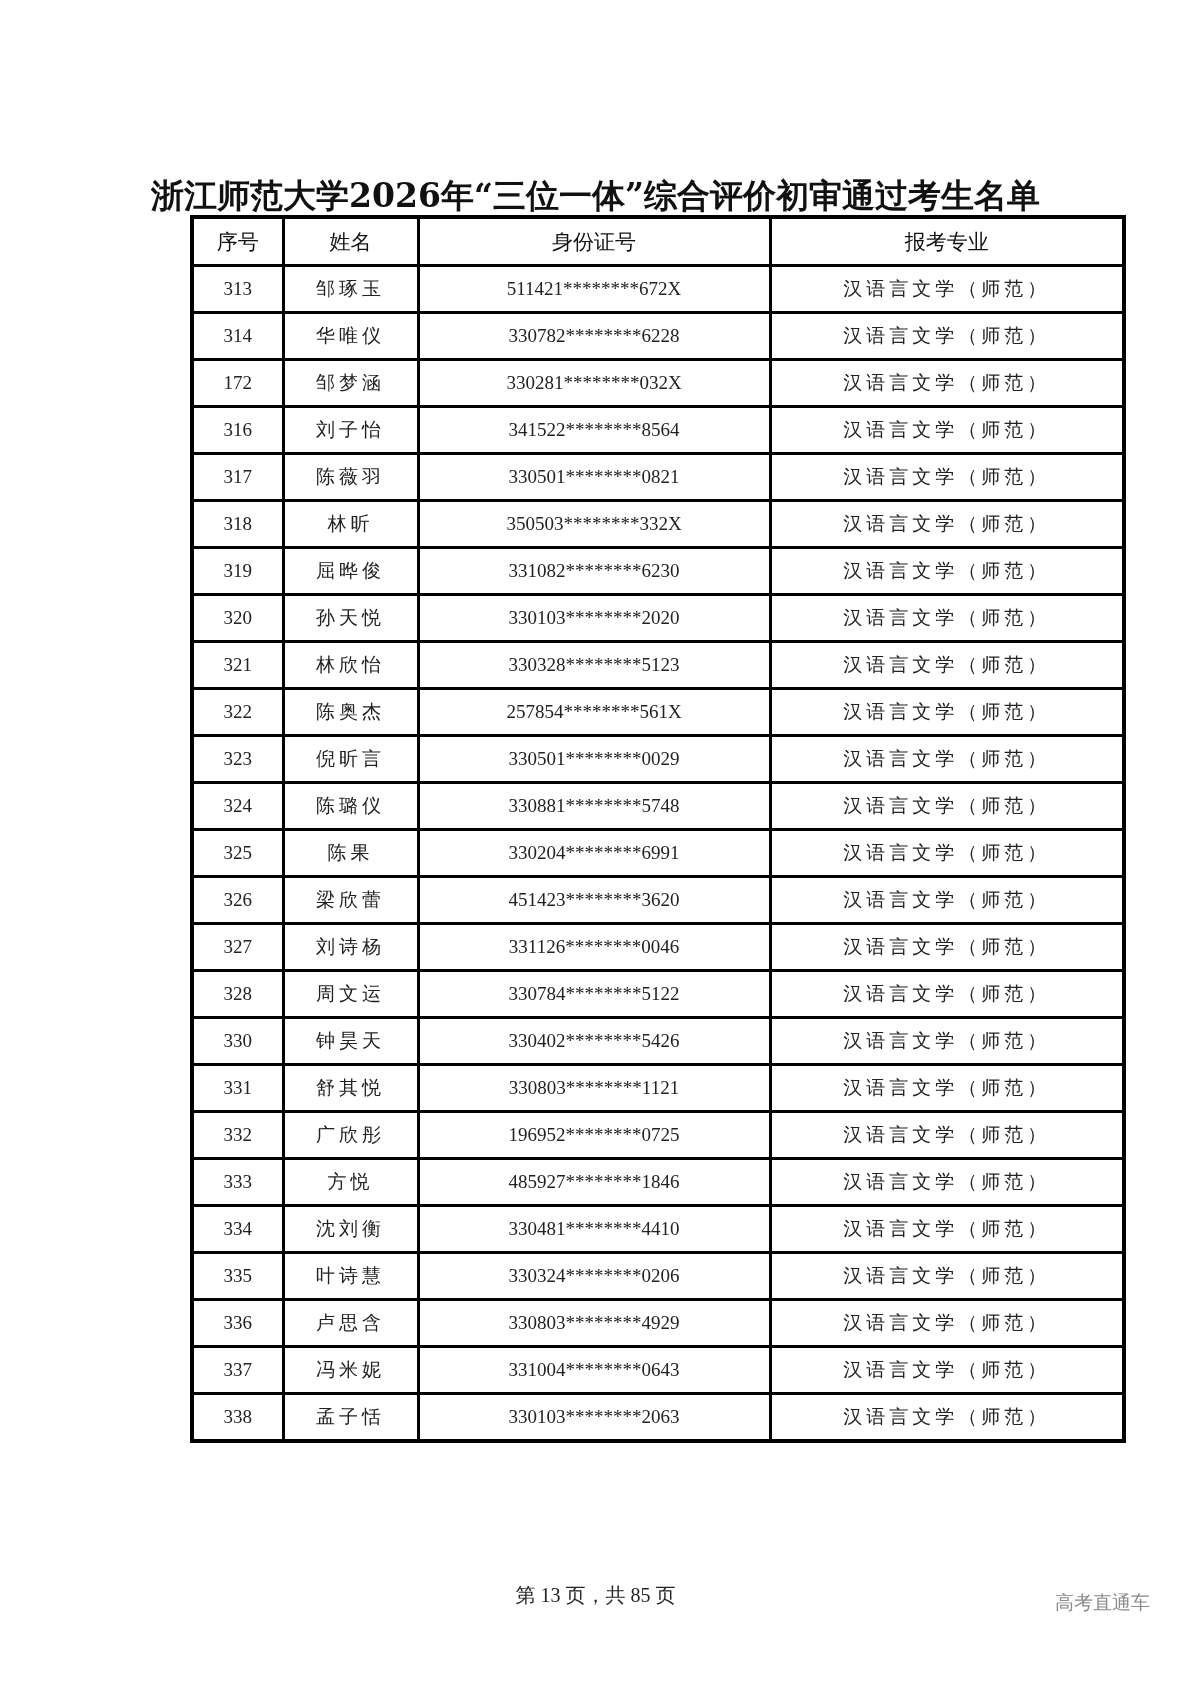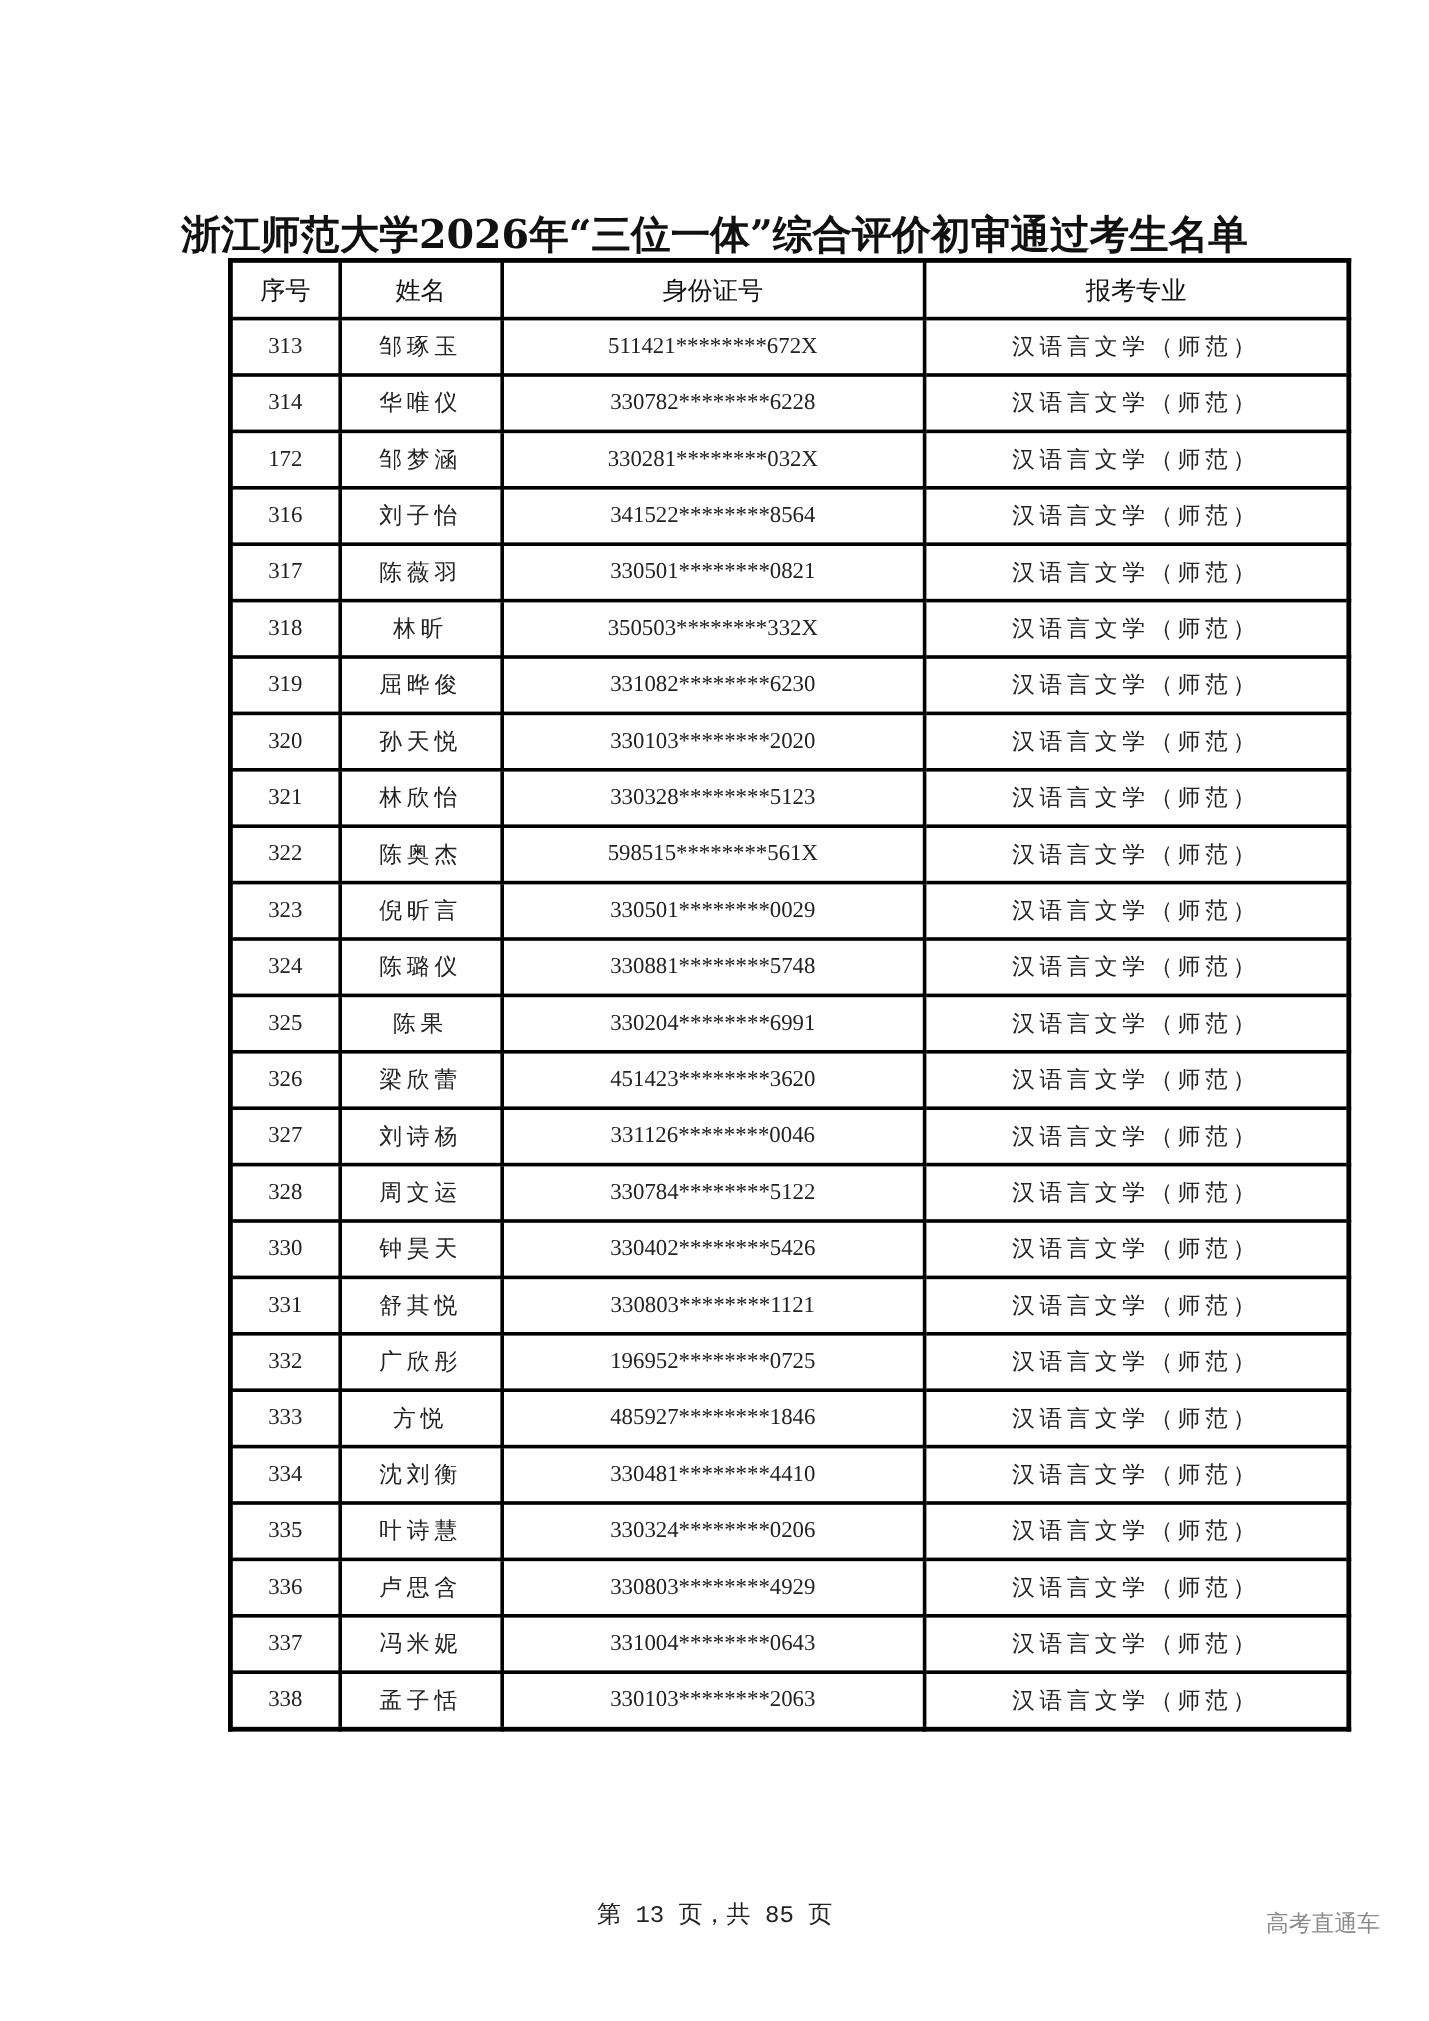--- a/index.html
+++ b/index.html
@@ -33,21 +33,21 @@
     }
     td.c-no, td.c-id { font-family: "Liberation Serif", "DejaVu Serif", serif; font-size: 21px; }
     td.c-name, td.c-major { font-family: Liberation Serif, serif; letter-spacing: 4px; font-size: 19px; }
     col.w-no { width: 91px; }
     col.w-name { width: 135px; }
     col.w-id { width: 352px; }
     col.w-major { width: 354px; }
     .pager {
       position: absolute; left: 0; width: 1191px; top: 1582px;
       text-align: center; font-size: 20px; color: #222;
-      font-family: Liberation Mono, monospace;
+      font-family: Liberation Serif, serif;
     }
     .watermark {
       position: absolute; left: 1055px; top: 1590px;
       font-size: 19px; color: #8a8a8a;
       font-family: "DejaVu Sans", "Liberation Sans", sans-serif;
     }
   </style>
 </head>
 <body>
 
@@ -119,21 +119,21 @@
       </tr>
       <tr>
         <td class="c-no">321</td>
         <td class="c-name">林欣怡</td>
         <td class="c-id">330328********5123</td>
         <td class="c-major">汉语言文学（师范）</td>
       </tr>
       <tr>
         <td class="c-no">322</td>
         <td class="c-name">陈奥杰</td>
-        <td class="c-id">598515********561X</td>
+        <td class="c-id">257854********561X</td>
         <td class="c-major">汉语言文学（师范）</td>
       </tr>
       <tr>
         <td class="c-no">323</td>
         <td class="c-name">倪昕言</td>
         <td class="c-id">330501********0029</td>
         <td class="c-major">汉语言文学（师范）</td>
       </tr>
       <tr>
         <td class="c-no">324</td>

